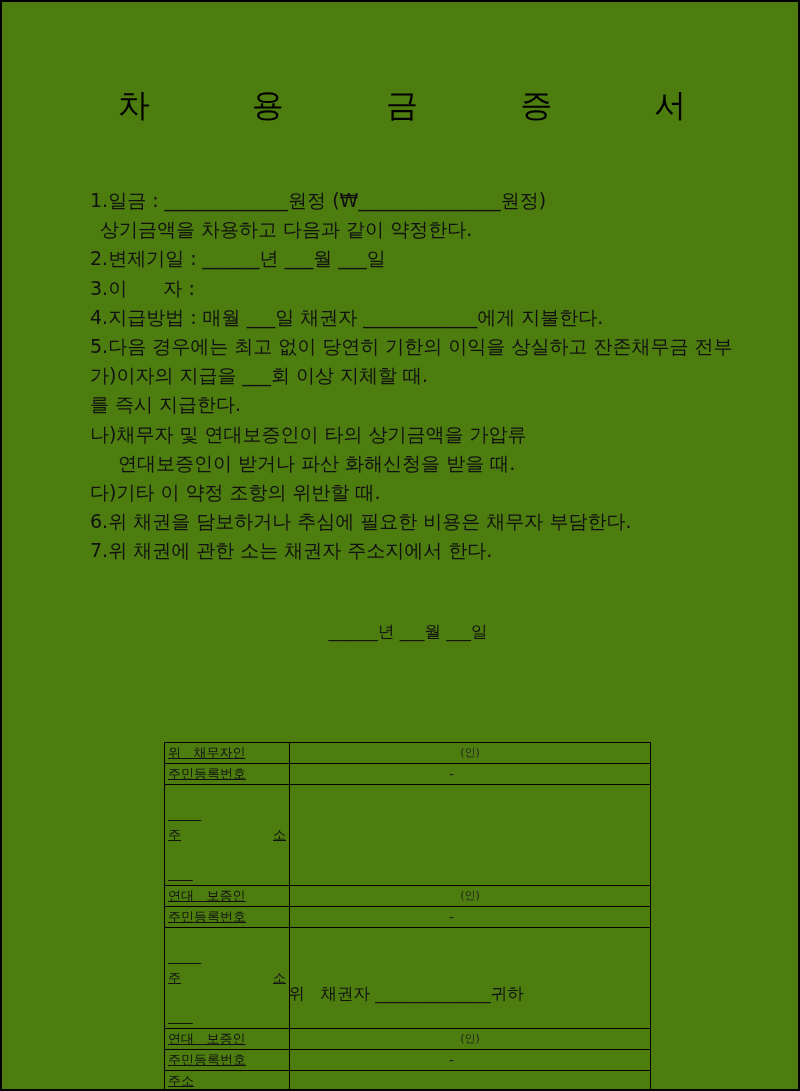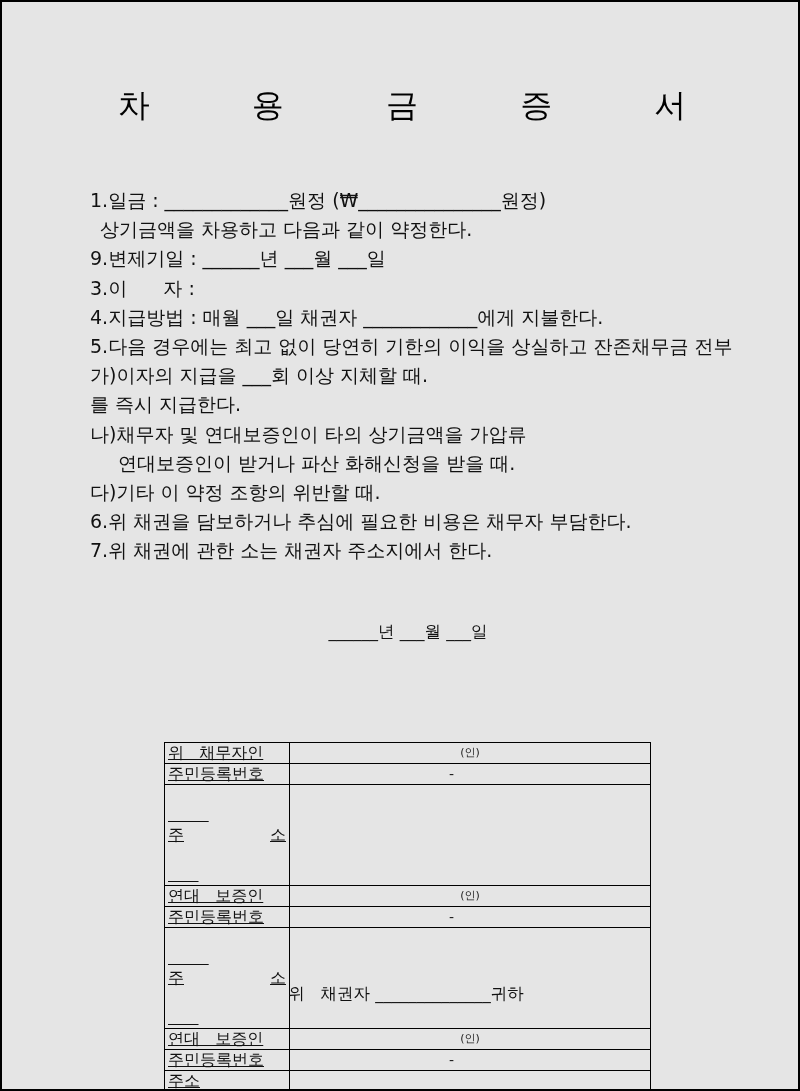--- a/index.html
+++ b/index.html
@@ -1,51 +1,51 @@
 <!DOCTYPE html>
 <html><head>
   <meta charset="utf-8">
   <style>
     html, body { margin: 0; padding: 0; background: #ffffff; }
     body { width: 800px; height: 1091px; position: relative; overflow: hidden; }
     .page {
       position: absolute; left: 0; top: 0; width: 800px; height: 1091px;
-      box-sizing: border-box; border: 2px solid #000; border-top-width: 2px; background: #e5e5e5;
+      box-sizing: border-box; border: 2px solid #000; border-top-width: 2px; background: #4d7c0f;
       font-family: "DejaVu Sans", "Liberation Sans", sans-serif; color: #111;
     }
     .title {
       position: absolute; top: 82px; left: 0; width: 800px; text-align: center;
       font-size: 32px; letter-spacing: 46px; padding-left: 46px; box-sizing: border-box;
       color: #000; font-weight: 500;
     }
     .body-lines { position: absolute; left: 88px; top: 184px; width: 650px; }
     .line { font-size: 19px; height: 29.2px; line-height: 29.2px; white-space: pre; color: #111; }
     .indent2 { padding-left: 28px; }
     .date-line { position: absolute; top: 619px; left: 0; width: 800px; text-align: center; font-size: 16.5px; white-space: pre; padding-left: 12px; box-sizing: border-box; }
     table.sign {
       position: absolute; left: 162px; top: 740px; width: 487px; border-collapse: collapse;
       font-size: 16px;
     }
     table.sign td { border: 1.5px solid #000; height: 20px; padding: 0 3px; line-height: 20px; }
-    table.sign td.label { width: 118px; text-decoration: underline; white-space: pre; font-size: 16px; color: #111; }
+    table.sign td.label { width: 118px; text-decoration: underline; white-space: pre; font-size: 13px; color: #111; }
     table.sign td.value { text-align: center; font-size: 11px; color: #222; }
     table.sign td.value.dash { font-size: 14px; padding-right: 40px; }
     .label-spread { display: flex; justify-content: space-between; text-decoration: underline; }
     .footer-line { position: absolute; top: 981px; left: 0; width: 800px; text-align: center; font-size: 16.5px; white-space: pre; padding-left: 8px; box-sizing: border-box; }
   </style>
 </head>
 <body>
 
 <div class="page">
   <div class="title">차 용 금 증 서</div>
 
   <div class="body-lines">
     <div class="line">1.일금 : _____________원정 (₩_______________원정)</div>
     <div class="line indent2" style="padding-left:10px">상기금액을 차용하고 다음과 같이 약정한다.</div>
-    <div class="line">9.변제기일 : ______년 ___월 ___일</div>
+    <div class="line">2.변제기일 : ______년 ___월 ___일</div>
     <div class="line">3.이      자 :</div>
     <div class="line">4.지급방법 : 매월 ___일 채권자 ____________에게 지불한다.</div>
     <div class="line">5.다음 경우에는 최고 없이 당연히 기한의 이익을 상실하고 잔존채무금 전부</div>
     <div class="line">가)이자의 지급을 ___회 이상 지체할 때.</div>
     <div class="line">를 즉시 지급한다.</div>
     <div class="line">나)채무자 및 연대보증인이 타의 상기금액을 가압류</div>
     <div class="line indent2">연대보증인이 받거나 파산 화해신청을 받을 때.</div>
     <div class="line">다)기타 이 약정 조항의 위반할 때.</div>
     <div class="line">6.위 채권을 담보하거나 추심에 필요한 비용은 채무자 부담한다.</div>
     <div class="line">7.위 채권에 관한 소는 채권자 주소지에서 한다.</div>

